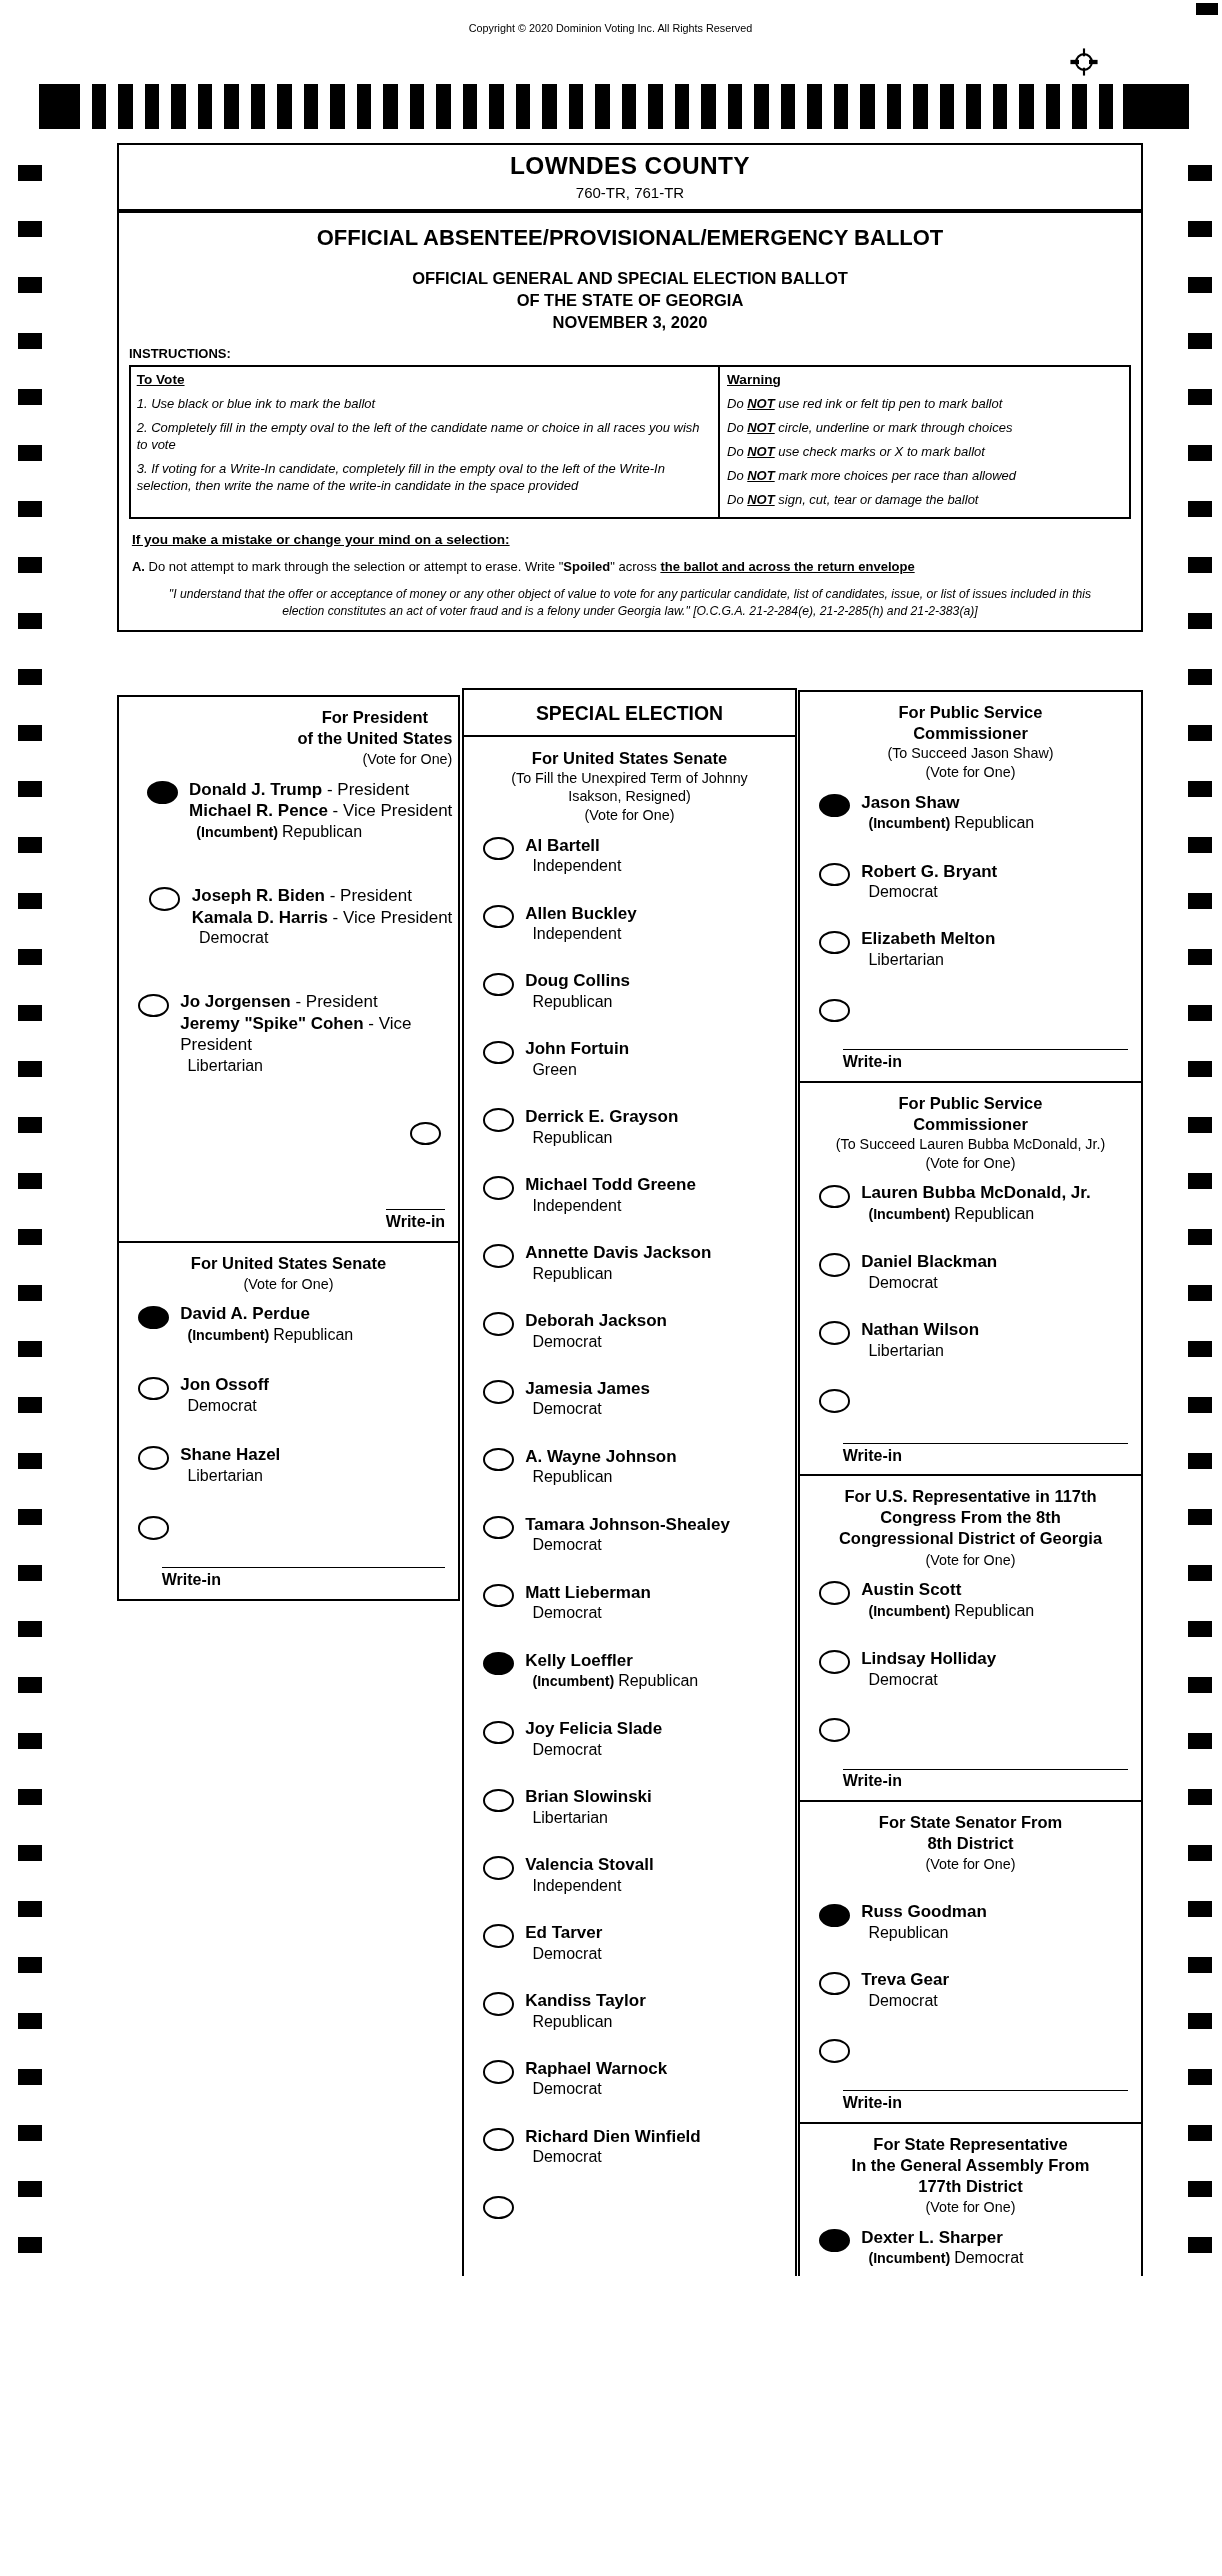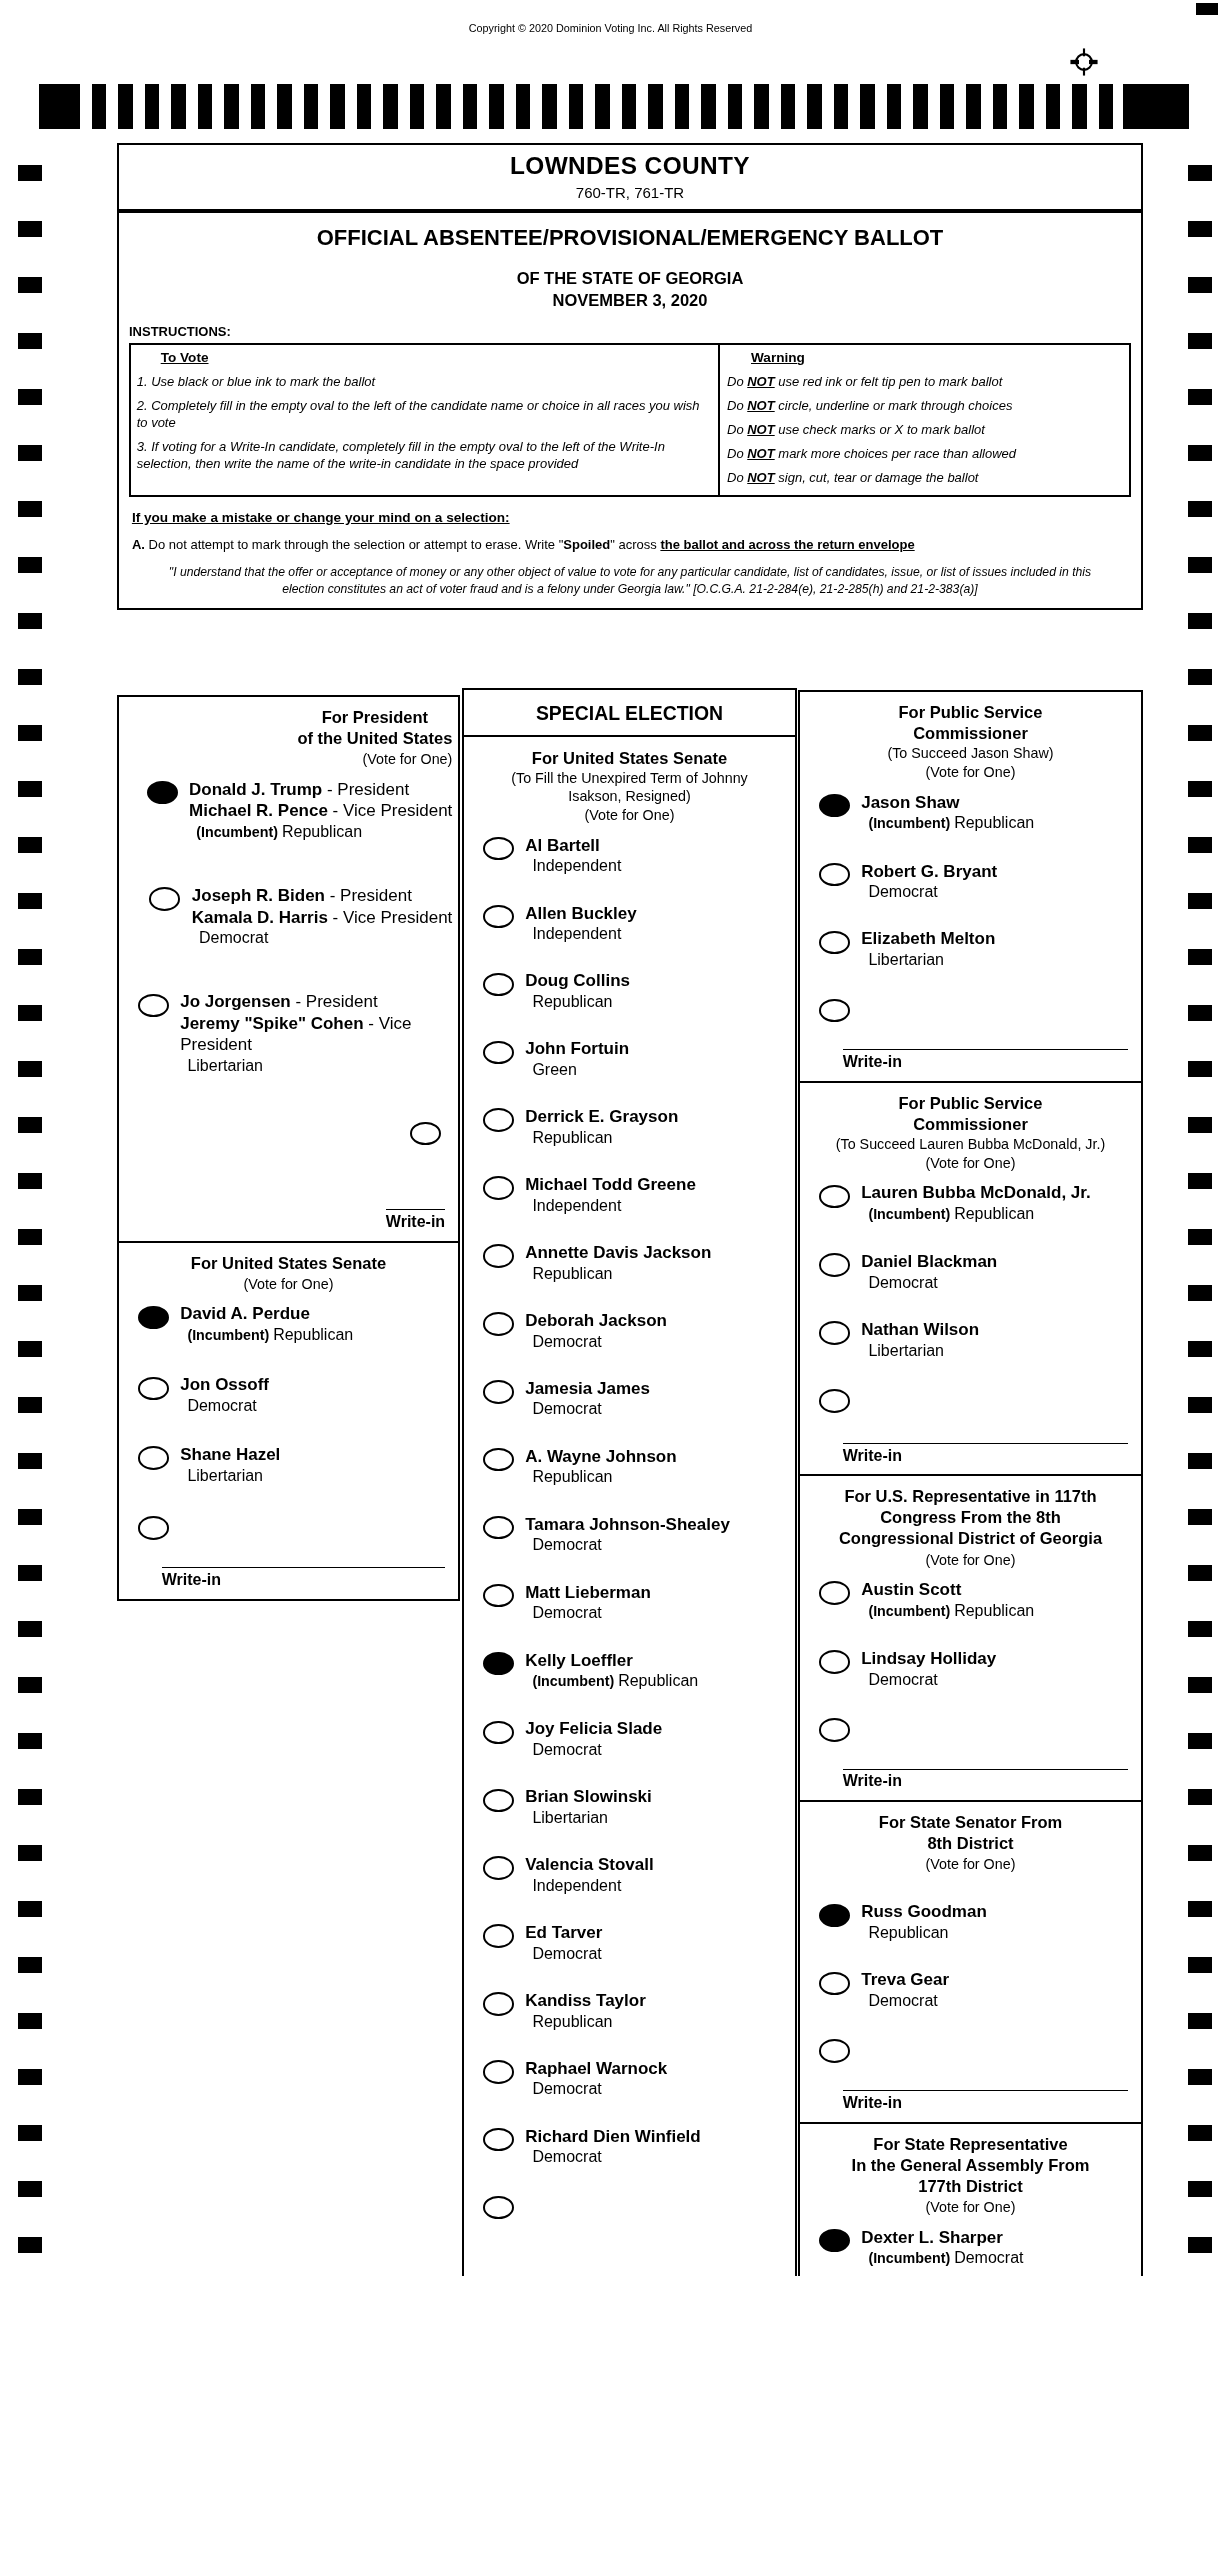--- a/index.html
+++ b/index.html
@@ -39,21 +39,21 @@
   .county-box{border-bottom:4.3px solid #000;text-align:center;padding:7.2px 0 8.6px;}
   .county{font-size:24.4px;font-weight:700;letter-spacing:0.4px;}
   .precinct{font-size:15px;font-weight:400;margin-top:3.6px;}
   .hdr-body{padding:0 10px 10px;}
   .ballot-title{font-size:22px;font-weight:700;text-align:center;margin-top:11.5px;}
   .ballot-sub{font-size:16.5px;font-weight:700;text-align:center;line-height:22px;margin-top:16px;}
   .instr-label{font-size:13px;font-weight:700;margin:13px 0 4.3px;}
   .instr-box{border:2.2px solid #000;display:flex;font-size:13px;line-height:17px;}
   .instr-left{width:59%;padding:4.3px 8.6px 8.6px 5.7px;border-right:2.2px solid #000;box-sizing:border-box;}
   .instr-right{width:41%;padding:4.3px 7.2px 8.6px 7.2px;box-sizing:border-box;}
-  .instr-title{font-weight:700;text-decoration:underline;font-size:13.6px;margin-left:24px;}
+  .instr-title{font-weight:700;text-decoration:underline;font-size:13.6px;}
   .item{margin-top:7px;font-style:italic;}
   .u{text-decoration:underline;}
   .mist{padding:0 2.9px;font-size:13px;line-height:17px;}
   .mist-h{font-weight:700;text-decoration:underline;font-size:13.6px;margin:11.5px 0 10px;}
   .mline{margin:5.7px 0;}
   .inperson{margin-top:13px;}
   .oath{font-style:italic;text-align:center;font-size:12.2px;line-height:17px;margin-top:11.5px;}
   
   .col{position:absolute;box-sizing:border-box;}
   .col-left{left:117px;top:695px;width:343px;}
@@ -101,20 +101,21 @@
   <div class="abs marks-right"></div>
 
   <div class="abs hdr">
     <div class="county-box">
       <div class="county">LOWNDES COUNTY</div>
       <div class="precinct">760-TR, 761-TR</div>
     </div>
     <div class="hdr-body">
       <div class="ballot-title">OFFICIAL ABSENTEE/PROVISIONAL/EMERGENCY BALLOT</div>
       <div class="ballot-sub">
+        <div>OFFICIAL GENERAL AND SPECIAL ELECTION BALLOT</div>
         <div>OF THE STATE OF GEORGIA</div>
         <div>NOVEMBER 3, 2020</div>
       </div>
       <div class="instr-label">INSTRUCTIONS:</div>
       <div class="instr-box">
         <div class="instr-left">
           <div class="instr-title">To Vote</div>
           <div class="item">1. Use black or blue ink to mark the ballot</div>
           <div class="item">2. Completely fill in the empty oval to the left of the candidate name or choice in all races you wish to vote</div>
           <div class="item">3. If voting for a Write-In candidate, completely fill in the empty oval to the left of the Write-In selection, then write the name of the write-in candidate in the space provided</div>

